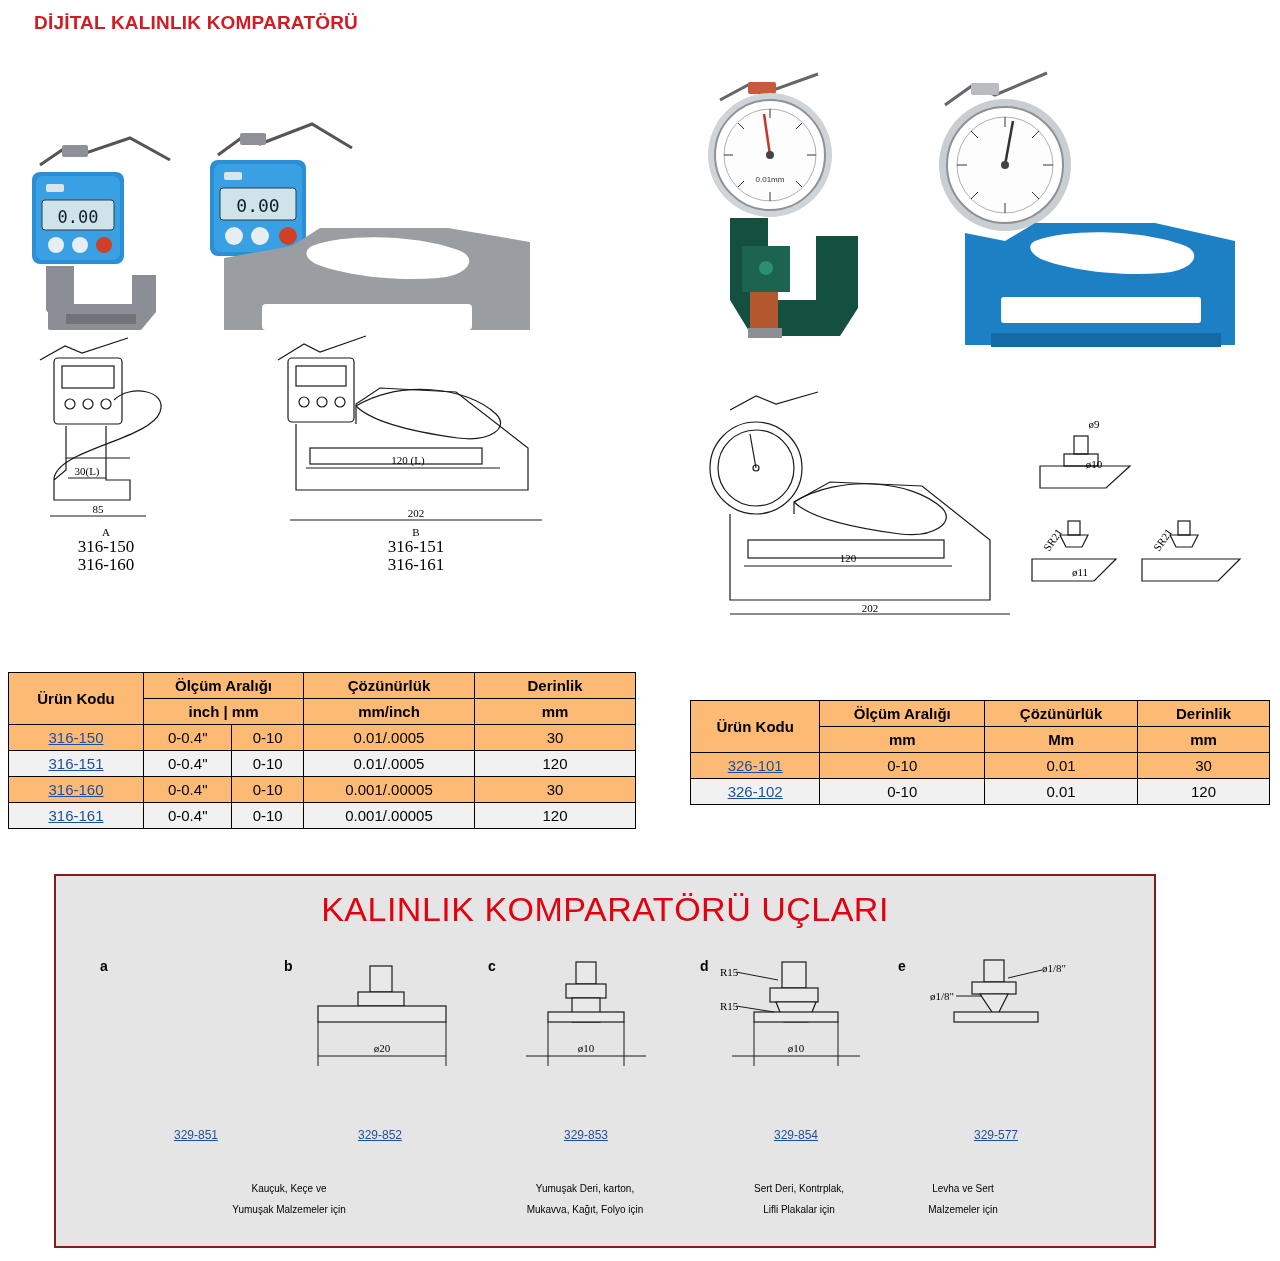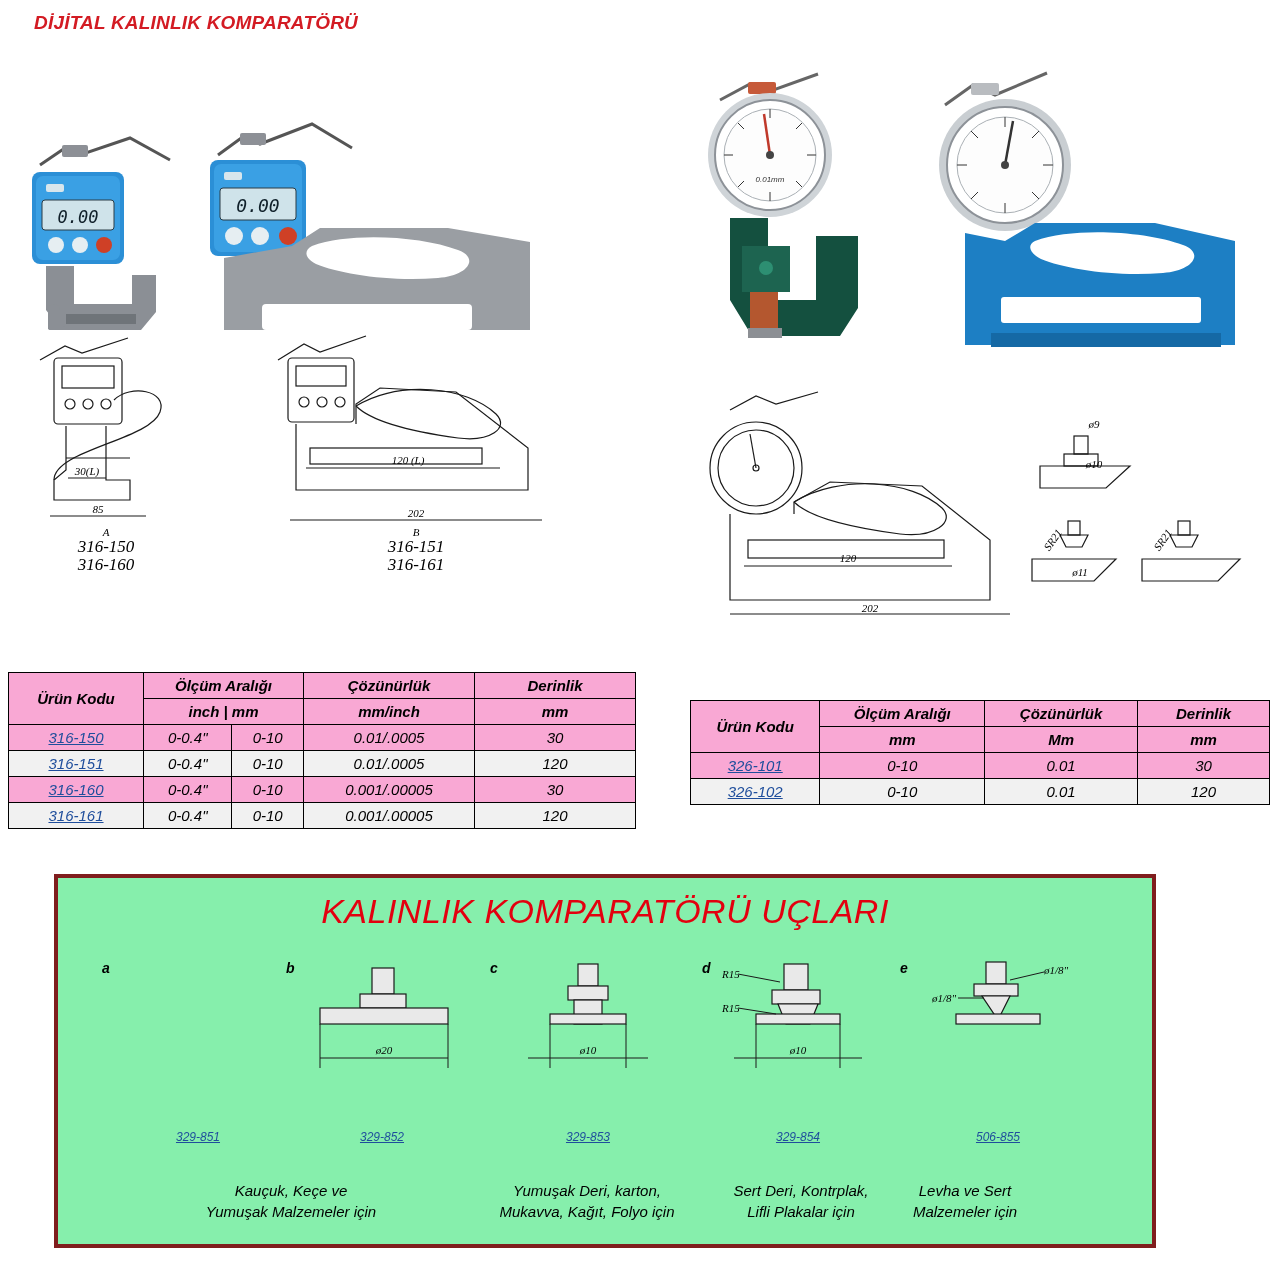--- a/index.html
+++ b/index.html
@@ -4,42 +4,42 @@
 <style>
   html,body{margin:0;padding:0;}
   body{
     width:1280px;height:1261px;
     background:#ffffff;
     font-family:"Liberation Sans", sans-serif;
     color:#000;
     position:relative;
     overflow:hidden;
   }
-  .page{position:relative;width:1280px;height:1261px;font-style:italic;}
+  .page{position:relative;width:1280px;height:1261px;}
 
   
   .sec-title{
     position:absolute;
     font-weight:bold;
     color:#d31b23;
     font-size:19px;
     letter-spacing:.2px;
     white-space:nowrap;
   }
   #title-digital{left:34px;top:12px;}
   #title-analog{left:745px;top:12px;}
 
   
   .imgbox{position:absolute;}
 
   
   table.spec{
     border-collapse:collapse;
     position:absolute;
-    background:#f9a8d4;
+    background:#fdba74;
   }
   table.spec td,table.spec th{
     border:1px solid #000;
     font-size:15px;
     text-align:center;
     padding:4px 6px;
     font-family:"Liberation Sans", sans-serif;
   }
   table.spec th{font-weight:bold;}
   table.spec td.code a,.codelink{
@@ -50,22 +50,22 @@
   .rowalt{background:#f1f1f1;}
 
   #table-digital{left:8px;top:672px;width:628px;}
   #table-analog{left:690px;top:700px;width:580px;}
 
   
   #tips-panel{
     position:absolute;
     left:54px;top:874px;
     width:1102px;height:374px;
-    border:4px solid #7f1d1d;
-    background:#86efac;
+    border:2px solid #7f1d1d;
+    background:#e5e5e5;
     box-sizing:border-box;
   }
   #tips-title{
     position:absolute;
     left:0;right:0;top:14px;
     text-align:center;
     color:#e3000f;
     font-size:34px;
     letter-spacing:.5px;
   }
@@ -87,21 +87,21 @@
     text-align:center;
     font-size:12px;
     color:#1f4e9c;
     text-decoration:underline;
   }
   .tip-desc{
     position:absolute;
     top:302px;
     width:230px;
     text-align:center;
-    font-size:15px;
+    font-size:10px;
     line-height:21px;
   }
 
   svg{display:block;}
   .dim{font-size:11px;font-family:"Liberation Serif",serif;}
 </style>
 </head>
 <body>
 
 <div class="page">
@@ -445,21 +445,21 @@
         </g>
         <text class="dim" x="34" y="44" font-size="14">ø1/8"</text>
         <text class="dim" x="146" y="16" font-size="14">ø1/8"</text>
       </svg>
     </div>
 
     <div class="tip-code" style="left:40px;">329-851</div>
     <div class="tip-code" style="left:224px;">329-852</div>
     <div class="tip-code" style="left:430px;">329-853</div>
     <div class="tip-code" style="left:640px;">329-854</div>
-    <div class="tip-code" style="left:840px;">506-855</div>
+    <div class="tip-code" style="left:840px;">329-577</div>
 
     <div class="tip-desc" style="left:118px;white-space:pre-line;">Kauçuk, Keçe ve
 Yumuşak Malzemeler için</div>
     <div class="tip-desc" style="left:628px;white-space:pre-line;">Sert Deri, Kontrplak,
 Lifli Plakalar için</div>
     <div class="tip-desc" style="left:414px;white-space:pre-line;">Yumuşak Deri, karton,
 Mukavva, Kağıt, Folyo için</div>
     <div class="tip-desc" style="left:792px;white-space:pre-line;">Levha ve Sert
 Malzemeler için</div>
   </div>

